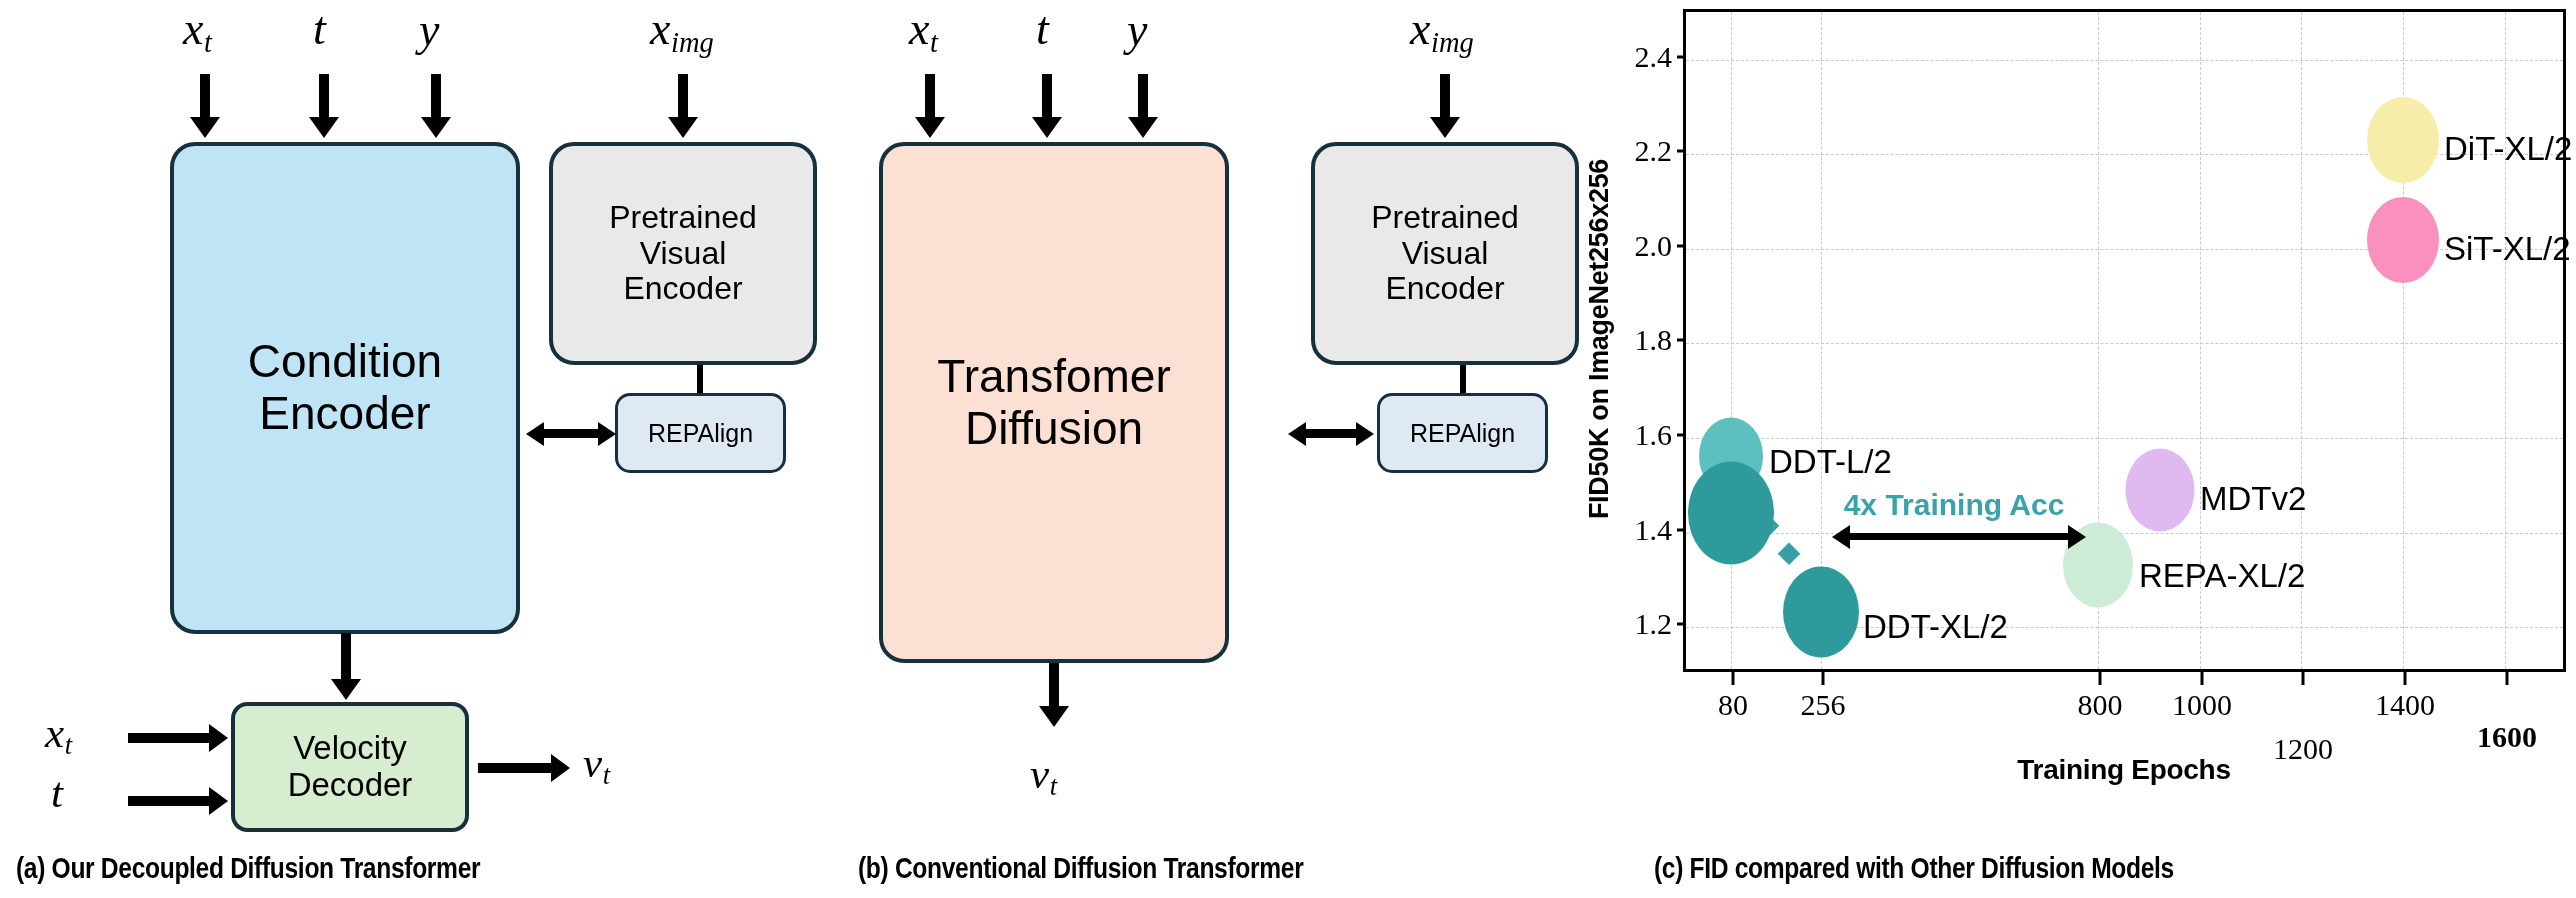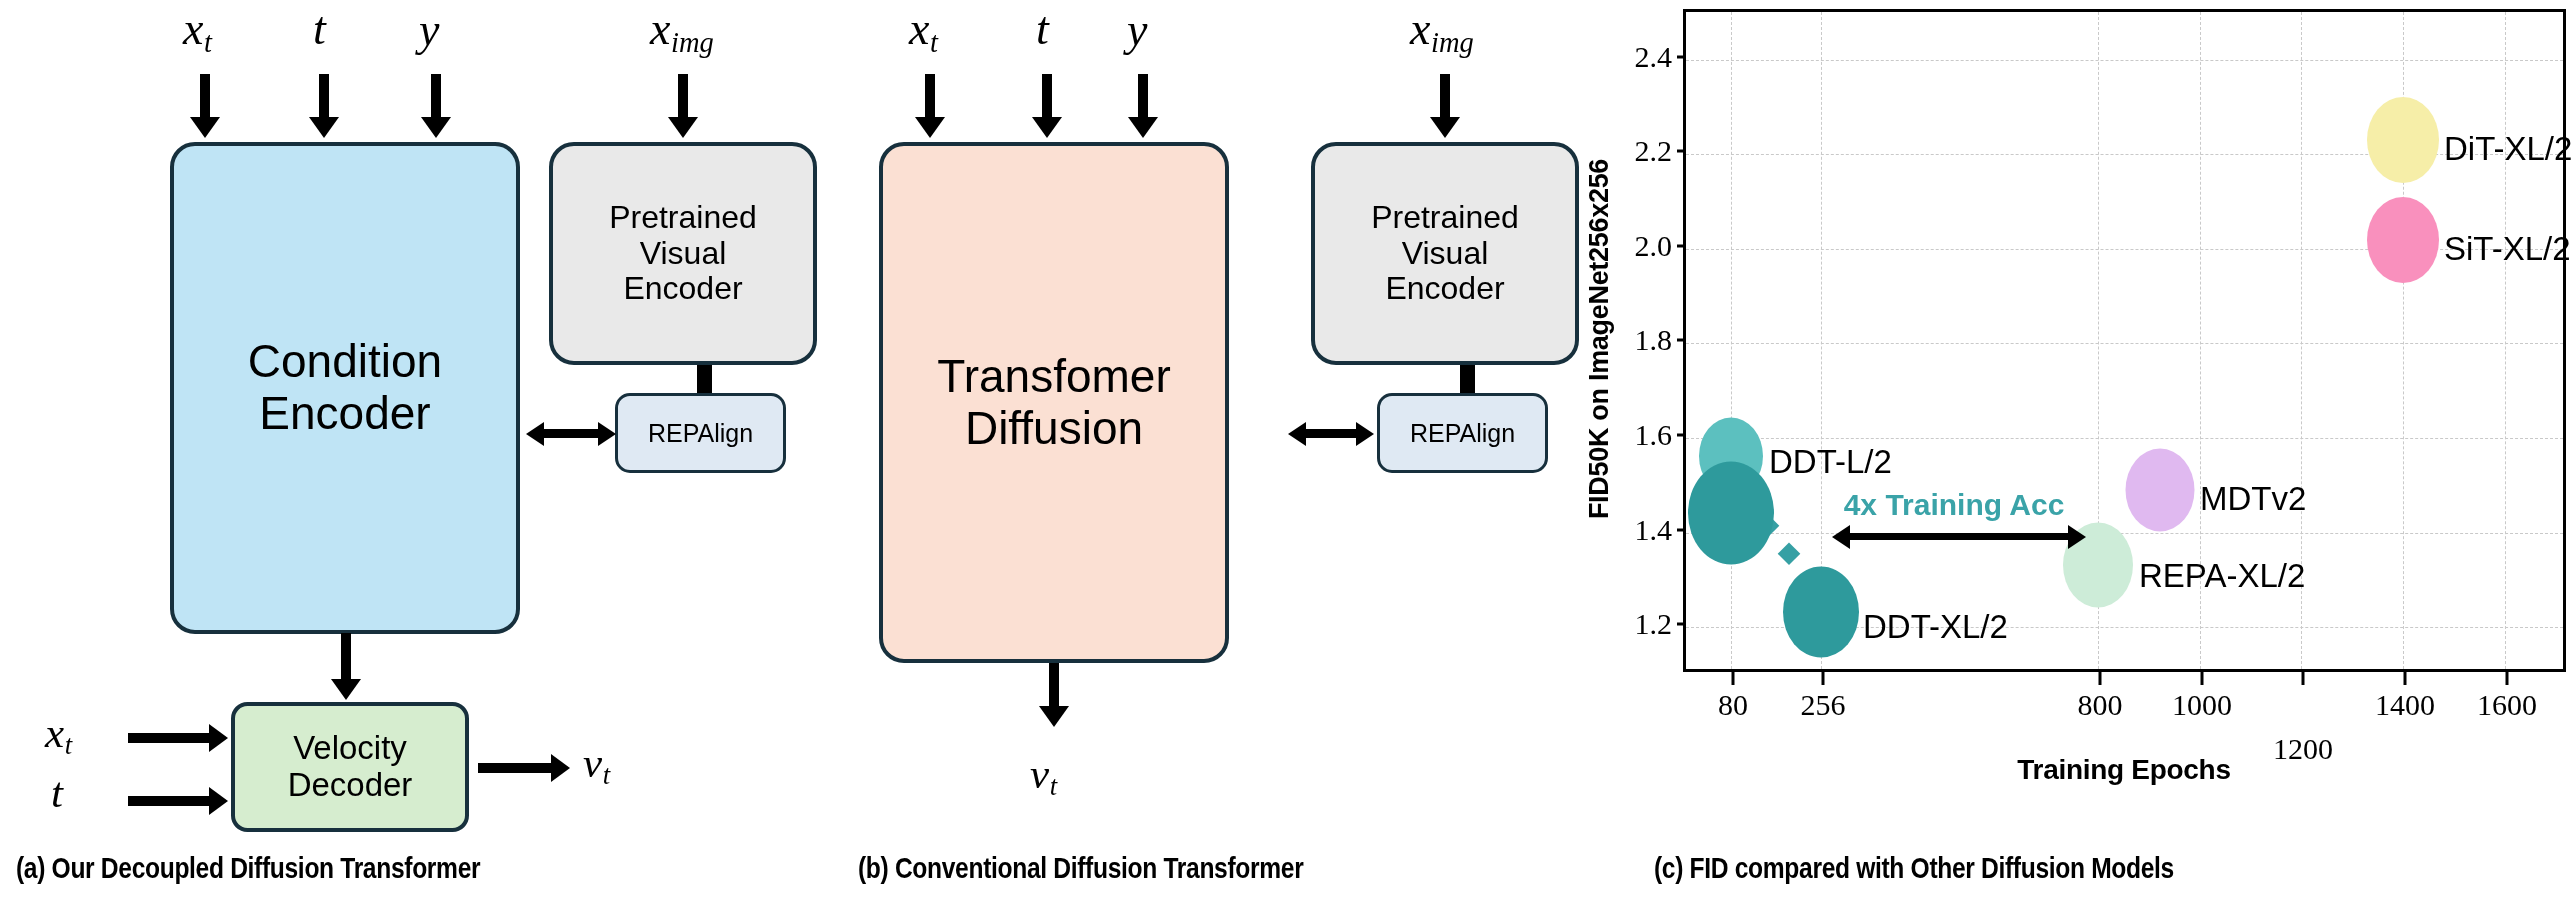--- a/index.html
+++ b/index.html
@@ -1,20 +1,20 @@
 <!DOCTYPE html>
 <html style="font-size:12px"><head>
 <meta charset="utf-8">
 <style>
   html,body{margin:0;padding:0;background:#ffffff;}
   body{width:2576px;height:898px;font-family:"Liberation Sans",sans-serif;color:#000;overflow:hidden;}
   .figure{position:relative;width:2576px;height:898px;background:#fff;}
 
   
-  .abs{position:absolute;padding-left:9px;}
+  .abs{position:absolute;}
 
   
   .nodebox{
     position:absolute;
     box-sizing:border-box;
     border:4.5px solid #17303d;
     border-radius:25px;
     display:flex;align-items:center;justify-content:center;
     text-align:center;
     line-height:1.12;
@@ -329,19 +329,19 @@
     <div class="xtick-mark" style="left:709px;top:672px;"></div>
     <div class="xtick-mark" style="left:811px;top:672px;"></div>
     <div class="xtick-mark" style="left:913px;top:672px;"></div>
 
     <div class="xtick-label" style="left:139px;top:688px;">80</div>
     <div class="xtick-label" style="left:229px;top:688px;">256</div>
     <div class="xtick-label" style="left:506px;top:688px;">800</div>
     <div class="xtick-label" style="left:608px;top:688px;">1000</div>
     <div class="xtick-label" style="left:709px;top:688px;margin-top:44px;">1200</div>
     <div class="xtick-label" style="left:811px;top:688px;">1400</div>
-    <div class="xtick-label" style="left:913px;top:688px;">1600</div>
+    <div class="xtick-label" style="left:913px;top:720px;font-weight:bold;">1600</div>
 
     <div class="caption" style="left:60px;top:851px;">(c) FID compared with Other Diffusion Models</div>
   </div>
 
 </div>
 
 
 </body></html>

